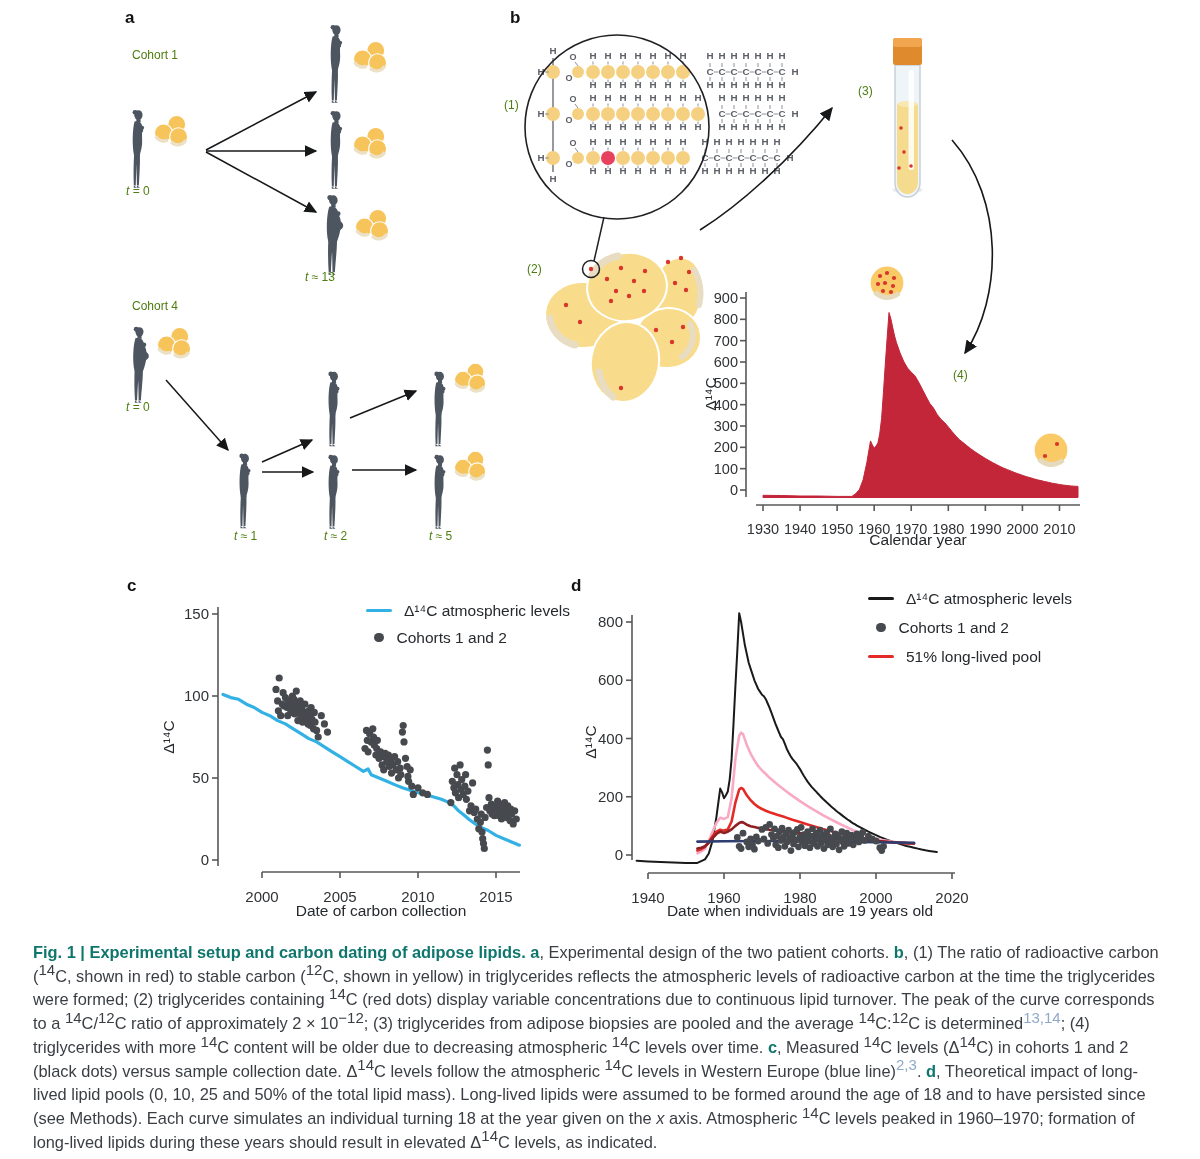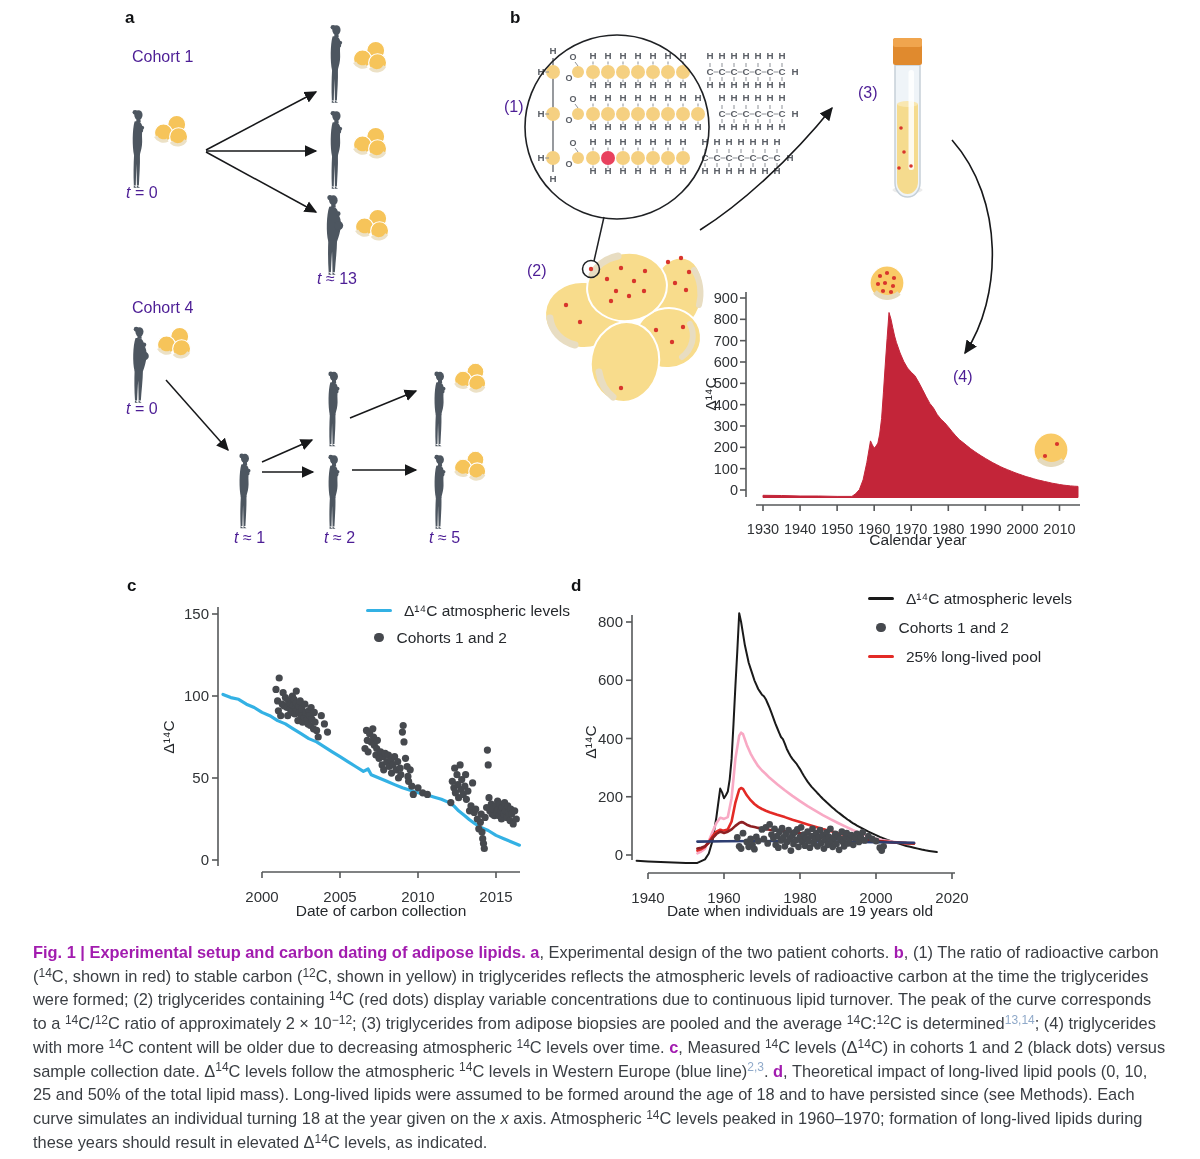--- a/index.html
+++ b/index.html
@@ -1,34 +1,34 @@
 <!DOCTYPE html>
 <html><head>
 <meta charset="utf-8">
 <style>
   html,body{margin:0;padding:0;background:#fff;}
   .page{position:relative;width:1200px;height:1159px;background:#fff;overflow:hidden;
         font-family:"Liberation Sans",sans-serif;}
   svg#art{position:absolute;left:0;top:0;}
   text{font-family:"Liberation Sans",sans-serif;}
-  .lbl{position:absolute;white-space:nowrap;color:#4c1d95;font-size:16px;}
+  .lbl{position:absolute;white-space:nowrap;color:#4d7c0f;font-size:12px;}
   .pl{font-weight:700;font-size:17px;color:#101214;}
   .rot{transform:translate(-50%,-50%) rotate(-90deg);transform-origin:center;}
   .ctr{transform:translate(-50%,-50%);}
   .axis-title{font-size:15.5px;color:#26292d;}
   .tl i{font-style:italic;}
   .legend{position:absolute;display:flex;flex-direction:column;}
   .legend .row{display:flex;align-items:center;}
   .legend .row span.txt{font-size:15.5px;color:#26292d;white-space:nowrap;}
   .sw-line{display:inline-block;width:26px;height:3.4px;border-radius:2px;margin-right:12px;}
   .sw-dot{display:inline-block;width:9.5px;height:9.5px;border-radius:50%;margin:0 13px 0 8px;}
   .caption{position:absolute;left:33px;top:941px;width:1136px;font-size:16.4px;
            line-height:23.7px;color:#3a3e43;}
-  .caption b{color:#a21caf;}
-  .caption sup{font-size:12px;line-height:0;position:relative;top:-0.42em;vertical-align:baseline;}
+  .caption b{color:#0f766e;}
+  .caption sup{font-size:15px;line-height:0;position:relative;top:-0.42em;vertical-align:baseline;}
   .caption .sl{color:#8fa9c9;}
   .caption .it{font-style:italic;}
 </style>
 </head>
 <body>
 
 <div class="page">
 
 <svg id="art" width="1200" height="1159" viewBox="0 0 1200 1159">
   <defs>
@@ -773,21 +773,21 @@
         <circle cx="876.0" cy="841.0" r="3.4" fill="#46494e"></circle>
         <circle cx="879.8" cy="847.7" r="3.4" fill="#46494e"></circle>
         <circle cx="881.7" cy="850.6" r="3.4" fill="#46494e"></circle>
         <circle cx="883.6" cy="846.3" r="3.4" fill="#46494e"></circle>
       </g>
 </svg>
 
 <span class="lbl pl" style="left:125px;top:8px">a</span>
 <span class="lbl" style="left:132px;top:48px">Cohort 1</span>
 <span class="lbl tl" style="left:126px;top:184px"><i>t</i><span> = 0</span></span>
-<span class="lbl tl" style="left:317px;top:270px"><i>t</i><span> ≈ 13</span></span>
+<span class="lbl tl" style="left:305px;top:270px"><i>t</i><span> ≈ 13</span></span>
 <span class="lbl" style="left:132px;top:299px">Cohort 4</span>
 <span class="lbl tl" style="left:126px;top:400px"><i>t</i><span> = 0</span></span>
 <span class="lbl tl" style="left:234px;top:529px"><i>t</i><span> ≈ 1</span></span>
 <span class="lbl tl" style="left:324px;top:529px"><i>t</i><span> ≈ 2</span></span>
 <span class="lbl tl" style="left:429px;top:529px"><i>t</i><span> ≈ 5</span></span>
 
 <span class="lbl pl" style="left:510px;top:8px">b</span>
 <span class="lbl" style="left:504px;top:98px">(1)</span>
 <span class="lbl" style="left:527px;top:262px">(2)</span>
 <span class="lbl" style="left:858px;top:84px">(3)</span>
@@ -816,19 +816,19 @@
   <div class="row" style="height:29px">
         <span class="sw-line" style="background: rgb(26, 26, 26);"></span>
         <span class="txt">Δ¹⁴C atmospheric levels</span>
       </div>
   <div class="row" style="height:29px">
         <span class="sw-dot" style="background: rgb(70, 73, 78);"></span>
         <span class="txt">Cohorts 1 and 2</span>
       </div>
   <div class="row" style="height:29px">
         <span class="sw-line" style="background: rgb(227, 42, 38);"></span>
-        <span class="txt">25% long-lived pool</span>
+        <span class="txt">51% long-lived pool</span>
       </div>
 </div>
 
 <div class="caption" id="caption"><b>Fig. 1 | Experimental setup and carbon dating of adipose lipids. </b><b>a</b><span>, Experimental design of the two patient cohorts. </span><b>b</b><span>, (1) The ratio of radioactive carbon (</span><sup>14</sup><span>C, shown in red) to stable carbon (</span><sup>12</sup><span>C, shown in yellow) in triglycerides reflects the atmospheric levels of radioactive carbon at the time the triglycerides were formed; (2) triglycerides containing </span><sup>14</sup><span>C (red dots) display variable concentrations due to continuous lipid turnover. The peak of the curve corresponds to a </span><sup>14</sup><span>C/</span><sup>12</sup><span>C ratio of approximately 2 × 10</span><sup>−12</sup><span>; (3) triglycerides from adipose biopsies are pooled and the average </span><sup>14</sup><span>C:</span><sup>12</sup><span>C is determined</span><sup class="sl">13,14</sup><span>; (4) triglycerides with more </span><sup>14</sup><span>C content will be older due to decreasing atmospheric </span><sup>14</sup><span>C levels over time. </span><b>c</b><span>, Measured </span><sup>14</sup><span>C levels (Δ</span><sup>14</sup><span>C) in cohorts 1 and 2 (black dots) versus sample collection date. Δ</span><sup>14</sup><span>C levels follow the atmospheric </span><sup>14</sup><span>C levels in Western Europe (blue line)</span><sup class="sl">2,3</sup><span>. </span><b>d</b><span>, Theoretical impact of long-lived lipid pools (0, 10, 25 and 50% of the total lipid mass). Long-lived lipids were assumed to be formed around the age of 18 and to have persisted since (see Methods). Each curve simulates an individual turning 18 at the year given on the </span><span class="it">x</span><span> axis. Atmospheric </span><sup>14</sup><span>C levels peaked in 1960–1970; formation of long-lived lipids during these years should result in elevated Δ</span><sup>14</sup><span>C levels, as indicated.</span></div>
 
 </div>
 
 </body></html>

